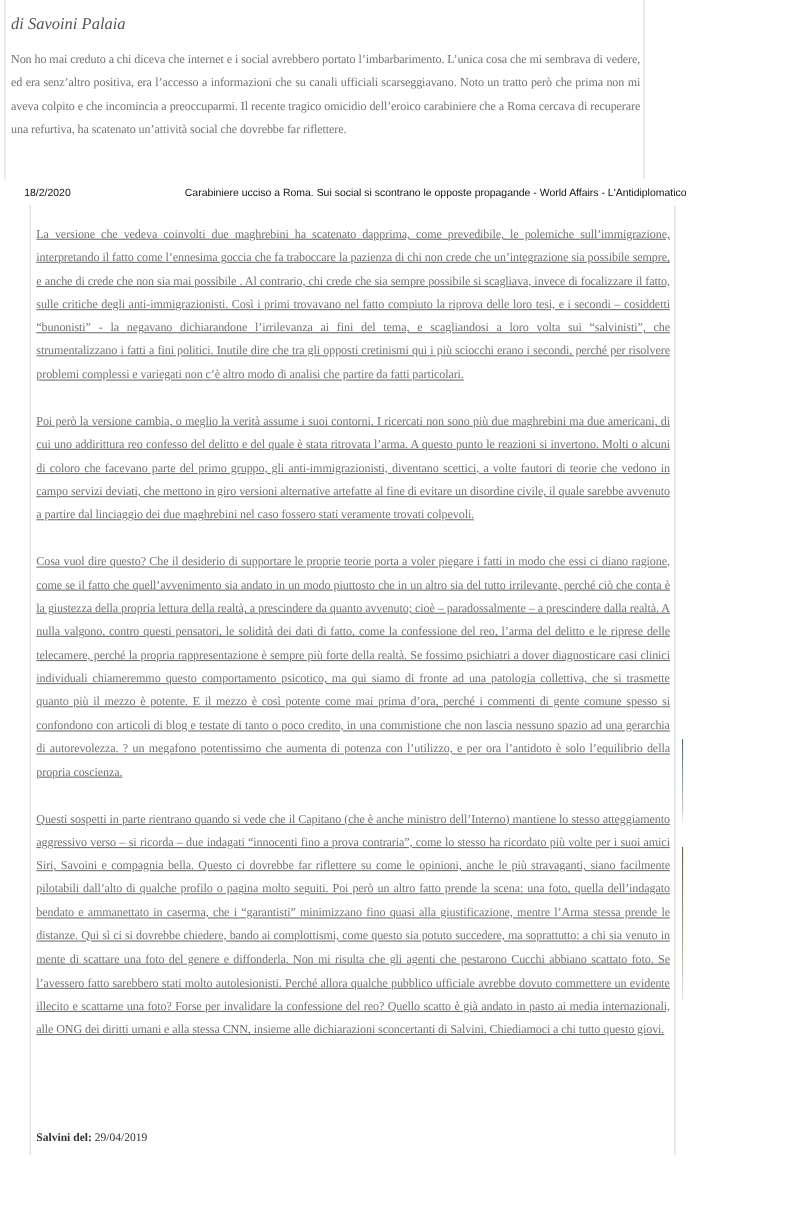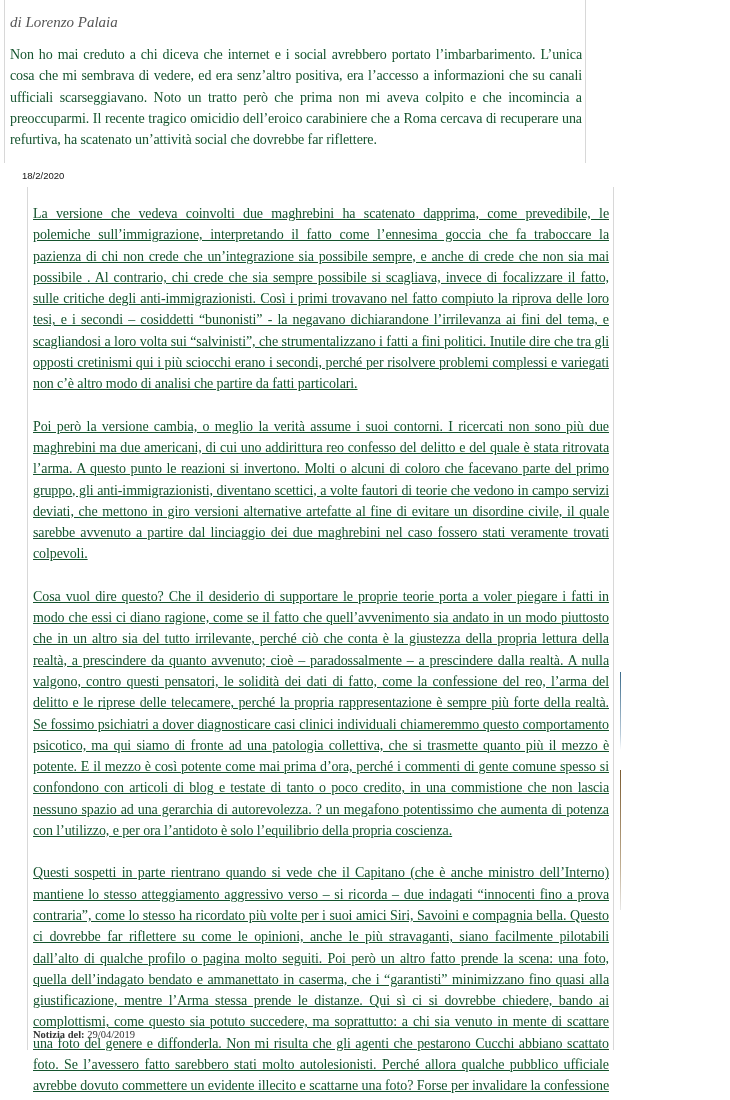--- a/index.html
+++ b/index.html
@@ -17,21 +17,21 @@
   }
 
   .author {
     position: absolute; left: 10px; top: 14px;
     font-family: "Liberation Serif", "DejaVu Serif", serif;
     font-style: italic; font-size: 15px; color: #555555;
   }
 
   .para {
     font-family: "Liberation Serif", "DejaVu Serif", serif;
-    font-size: 14px; line-height: 21.3px; color: #14532d;
+    font-size: 11px; line-height: 21.3px; color: #737373;
     text-align: justify; margin: 0; letter-spacing: -0.1px;
   }
 
   .top-para { position: absolute; left: 10px; top: 44px; width: 572px; }
 
   .print-header {
     position: absolute; top: 170px; left: 0; width: 577px; height: 14px;
     font-family: "Liberation Sans", "DejaVu Sans", sans-serif;
     font-size: 9.5px; color: #111111;
   }
@@ -54,35 +54,36 @@
   }
   .side-line-brown {
     position: absolute; left: 620px; top: 770px; width: 1px; height: 140px;
     background: linear-gradient(#7a5a30, #c2b094 70%, #e8e8e8);
   }
 </style>
 </head>
 <body>
 
 <div class="box-top"></div>
-<div class="author">di Lorenzo Palaia</div>
+<div class="author">di Savoini Palaia</div>
 <p class="para top-para">Non ho mai creduto a chi diceva che internet e i social avrebbero portato l’imbarbarimento. L’unica cosa che mi sembrava di vedere, ed era senz’altro positiva, era l’accesso a informazioni che su canali ufficiali scarseggiavano. Noto un tratto però che prima non mi aveva colpito e che incomincia a preoccuparmi. Il recente tragico omicidio dell’eroico carabiniere che a Roma cercava di recuperare una refurtiva, ha scatenato un’attività social che dovrebbe far riflettere.</p>
 
 <div class="print-header">
   <span class="print-date">18/2/2020</span>
+  <span class="print-title">Carabiniere ucciso a Roma. Sui social si scontrano le opposte propagande - World Affairs - L'Antidiplomatico</span>
 </div>
 
 <div class="box-bottom"></div>
 
 <div class="content">
   <p class="para">La versione che vedeva coinvolti due maghrebini ha scatenato dapprima, come prevedibile, le polemiche sull’immigrazione, interpretando il fatto come l’ennesima goccia che fa traboccare la pazienza di chi non crede che un’integrazione sia possibile sempre, e anche di crede che non sia mai possibile . Al contrario, chi crede che sia sempre possibile si scagliava, invece di focalizzare il fatto, sulle critiche degli anti-immigrazionisti. Così i primi trovavano nel fatto compiuto la riprova delle loro tesi, e i secondi – cosiddetti “bunonisti” - la negavano dichiarandone l’irrilevanza ai fini del tema, e scagliandosi a loro volta sui “salvinisti”, che strumentalizzano i fatti a fini politici. Inutile dire che tra gli opposti cretinismi qui i più sciocchi erano i secondi, perché per risolvere problemi complessi e variegati non c’è altro modo di analisi che partire da fatti particolari.</p>
   <p class="para">Poi però la versione cambia, o meglio la verità assume i suoi contorni. I ricercati non sono più due maghrebini ma due americani, di cui uno addirittura reo confesso del delitto e del quale è stata ritrovata l’arma. A questo punto le reazioni si invertono. Molti o alcuni di coloro che facevano parte del primo gruppo, gli anti-immigrazionisti, diventano scettici, a volte fautori di teorie che vedono in campo servizi deviati, che mettono in giro versioni alternative artefatte al fine di evitare un disordine civile, il quale sarebbe avvenuto a partire dal linciaggio dei due maghrebini nel caso fossero stati veramente trovati colpevoli.</p>
   <p class="para">Cosa vuol dire questo? Che il desiderio di supportare le proprie teorie porta a voler piegare i fatti in modo che essi ci diano ragione, come se il fatto che quell’avvenimento sia andato in un modo piuttosto che in un altro sia del tutto irrilevante, perché ciò che conta è la giustezza della propria lettura della realtà, a prescindere da quanto avvenuto; cioè – paradossalmente – a prescindere dalla realtà. A nulla valgono, contro questi pensatori, le solidità dei dati di fatto, come la confessione del reo, l’arma del delitto e le riprese delle telecamere, perché la propria rappresentazione è sempre più forte della realtà. Se fossimo psichiatri a dover diagnosticare casi clinici individuali chiameremmo questo comportamento psicotico, ma qui siamo di fronte ad una patologia collettiva, che si trasmette quanto più il mezzo è potente. E il mezzo è così potente come mai prima d’ora, perché i commenti di gente comune spesso si confondono con articoli di blog e testate di tanto o poco credito, in una commistione che non lascia nessuno spazio ad una gerarchia di autorevolezza. ? un megafono potentissimo che aumenta di potenza con l’utilizzo, e per ora l’antidoto è solo l’equilibrio della propria coscienza.</p>
   <p class="para">Questi sospetti in parte rientrano quando si vede che il Capitano (che è anche ministro dell’Interno) mantiene lo stesso atteggiamento aggressivo verso – si ricorda – due indagati “innocenti fino a prova contraria”, come lo stesso ha ricordato più volte per i suoi amici Siri, Savoini e compagnia bella. Questo ci dovrebbe far riflettere su come le opinioni, anche le più stravaganti, siano facilmente pilotabili dall’alto di qualche profilo o pagina molto seguiti. Poi però un altro fatto prende la scena: una foto, quella dell’indagato bendato e ammanettato in caserma, che i “garantisti” minimizzano fino quasi alla giustificazione, mentre l’Arma stessa prende le distanze. Qui sì ci si dovrebbe chiedere, bando ai complottismi, come questo sia potuto succedere, ma soprattutto: a chi sia venuto in mente di scattare una foto del genere e diffonderla. Non mi risulta che gli agenti che pestarono Cucchi abbiano scattato foto. Se l’avessero fatto sarebbero stati molto autolesionisti. Perché allora qualche pubblico ufficiale avrebbe dovuto commettere un evidente illecito e scattarne una foto? Forse per invalidare la confessione del reo? Quello scatto è già andato in pasto ai media internazionali, alle ONG dei diritti umani e alla stessa CNN, insieme alle dichiarazioni sconcertanti di Salvini. Chiediamoci a chi tutto questo giovi.</p>
 </div>
 
 <div class="footer-date">
-  <b>Notizia del:</b>
+  <b>Salvini del:</b>
   <span>29/04/2019</span>
 </div>
 
 <div class="side-line-blue"></div>
 <div class="side-line-brown"></div>
 
 </body></html>

